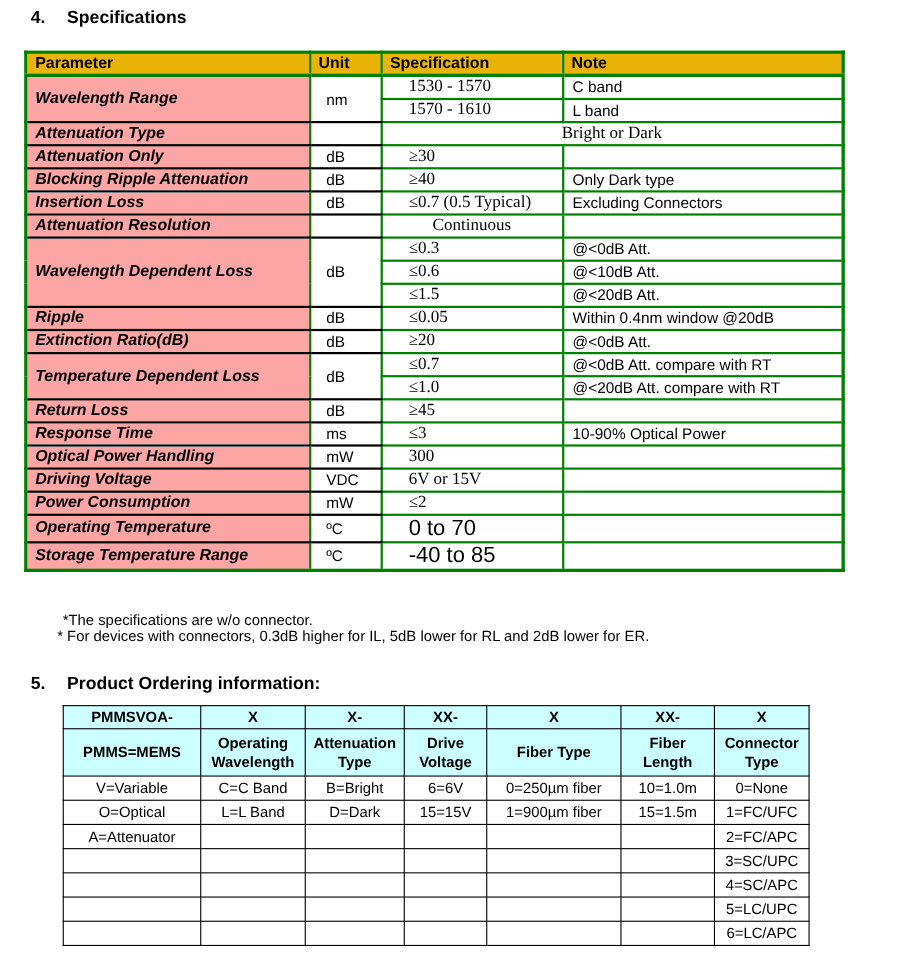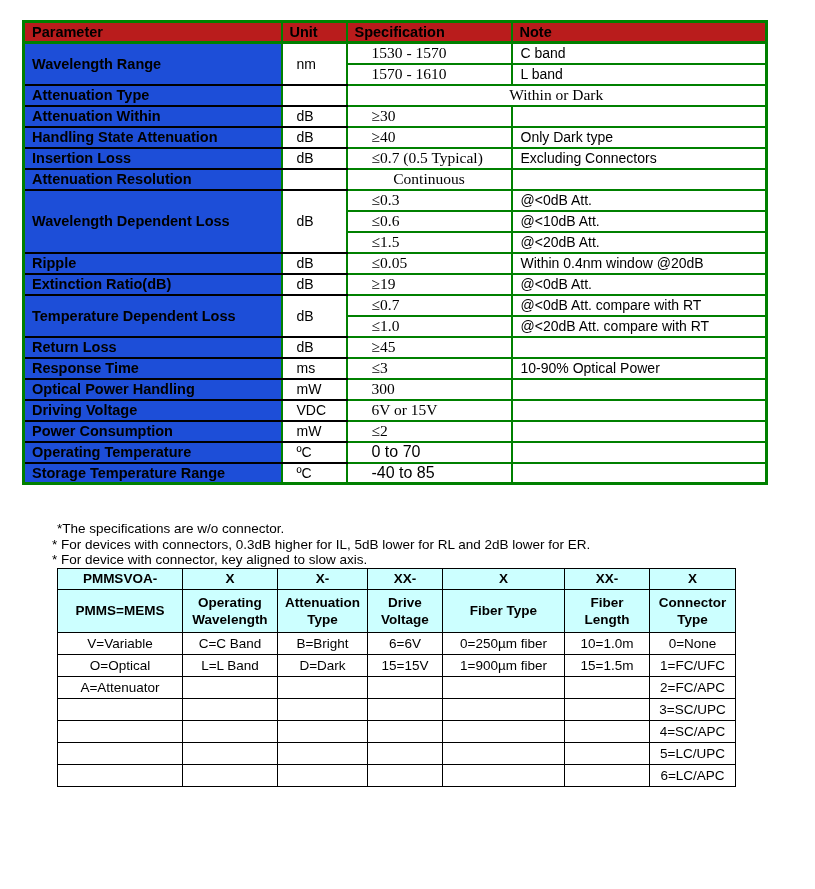--- a/index.html
+++ b/index.html
@@ -32,47 +32,48 @@
   table.spec col.c-spec  { width: 165px; }
   table.spec col.c-note  { width: 255px; }
   table.spec th, table.spec td {
     border: 2px solid #008000;
     height: 21px;
     vertical-align: middle;
     overflow: hidden;
     white-space: nowrap;
   }
   table.spec th {
-    background: #b91c1c;
+    background: #eab308;
     font-size: 14.5px;
     font-weight: bold;
     text-align: left;
     padding-left: 7px;
     border-bottom: 3px solid #008000;
   }
   table.spec td.param {
-    background: #1d4ed8;
+    background: #fca5a5;
     font-size: 14.5px;
     font-weight: bold;
     padding-left: 7px;
     border-top: 2px solid #000;
     border-bottom: 2px solid #000;
+    font-style: italic;
   }
   table.spec td.unit {
     font-size: 14px;
     padding-left: 14px;
     border-top: 2px solid #000;
     border-bottom: 2px solid #000;
   }
   table.spec td.specv {
     font-family: "Liberation Serif", serif;
     font-size: 15.5px;
     padding-left: 24px;
   }
-  table.spec td.specv.sans-val { font-family: "Liberation Sans", sans-serif; font-size: 16px; }
+  table.spec td.specv.sans-val { font-family: "Liberation Sans", sans-serif; font-size: 20px; }
   table.spec td.specv.center { text-align: center; padding-left: 0; }
   table.spec td.notev { font-size: 14px; padding-left: 8px; }
 
   
   .footnotes { margin: 5px 0 0 52px; font-size: 13.5px; line-height: 15.5px; }
   .footnotes div:first-child { padding-left: 5px; margin-top: 36px; }
 
   
   table.order {
     margin-left: 57px;
@@ -95,20 +96,23 @@
   }
   table.order tr.code-row th { background: #ccffff; font-weight: bold; height: 21px; }
   table.order tr.label-row th { background: #ccffff; font-weight: bold; height: 43px; line-height: 17px; padding: 0 4px; }
   table.order td { height: 22px; font-weight: normal; }
 </style>
 </head>
 <body>
 
 <div class="page">
 
+  <div class="sec-heading h4">
+    <span class="sec-num">4.</span><span>Specifications</span>
+  </div>
 
   <table class="spec">
     <colgroup>
       <col class="c-param">
         <col class="c-unit">
         <col class="c-spec">
         <col class="c-note">
     </colgroup>
     <thead>
       <tr>
@@ -125,30 +129,30 @@
           <td class="specv">1530 - 1570</td>
           <td class="notev">C band</td>
         </tr>
         <tr>
           <td class="specv">1570 - 1610</td>
           <td class="notev">L band</td>
         </tr>
         <tr>
           <td class="param" rowspan="1">Attenuation Type</td>
           <td class="unit" rowspan="1"></td>
-          <td class="specv center" colspan="2">Within or Dark</td>
-        </tr>
-        <tr>
-          <td class="param" rowspan="1">Attenuation Within</td>
+          <td class="specv center" colspan="2">Bright or Dark</td>
+        </tr>
+        <tr>
+          <td class="param" rowspan="1">Attenuation Only</td>
           <td class="unit" rowspan="1">dB</td>
           <td class="specv">≥30</td>
           <td class="notev"></td>
         </tr>
         <tr>
-          <td class="param" rowspan="1">Handling State Attenuation</td>
+          <td class="param" rowspan="1">Blocking Ripple Attenuation</td>
           <td class="unit" rowspan="1">dB</td>
           <td class="specv">≥40</td>
           <td class="notev">Only Dark type</td>
         </tr>
         <tr>
           <td class="param" rowspan="1">Insertion Loss</td>
           <td class="unit" rowspan="1">dB</td>
           <td class="specv">≤0.7 (0.5 Typical)</td>
           <td class="notev">Excluding Connectors</td>
         </tr>
@@ -174,21 +178,21 @@
         </tr>
         <tr>
           <td class="param" rowspan="1">Ripple</td>
           <td class="unit" rowspan="1">dB</td>
           <td class="specv">≤0.05</td>
           <td class="notev">Within 0.4nm window @20dB</td>
         </tr>
         <tr>
           <td class="param" rowspan="1">Extinction Ratio(dB)</td>
           <td class="unit" rowspan="1">dB</td>
-          <td class="specv">≥19</td>
+          <td class="specv">≥20</td>
           <td class="notev">@&lt;0dB Att.</td>
         </tr>
         <tr>
           <td class="param" rowspan="2">Temperature Dependent Loss</td>
           <td class="unit" rowspan="2">dB</td>
           <td class="specv">≤0.7</td>
           <td class="notev">@&lt;0dB Att. compare with RT</td>
         </tr>
         <tr>
           <td class="specv">≤1.0</td>
@@ -235,23 +239,25 @@
           <td class="unit" rowspan="1">ºC</td>
           <td class="specv sans-val">-40 to 85</td>
           <td class="notev"></td>
         </tr>
       </tbody>
   </table>
 
   <div class="footnotes" id="footnotes">
       <div>*The specifications are w/o connector.</div>
       <div>* For devices with connectors, 0.3dB higher for IL, 5dB lower for RL and 2dB lower for ER.</div>
-      <div>* For device with connector, key aligned to slow axis.</div>
     </div>
 
+  <div class="sec-heading h5">
+    <span class="sec-num">5.</span><span>Product Ordering information:</span>
+  </div>
 
   <table class="order">
     <colgroup>
       <col>
         <col>
         <col>
         <col>
         <col>
         <col>
         <col>

